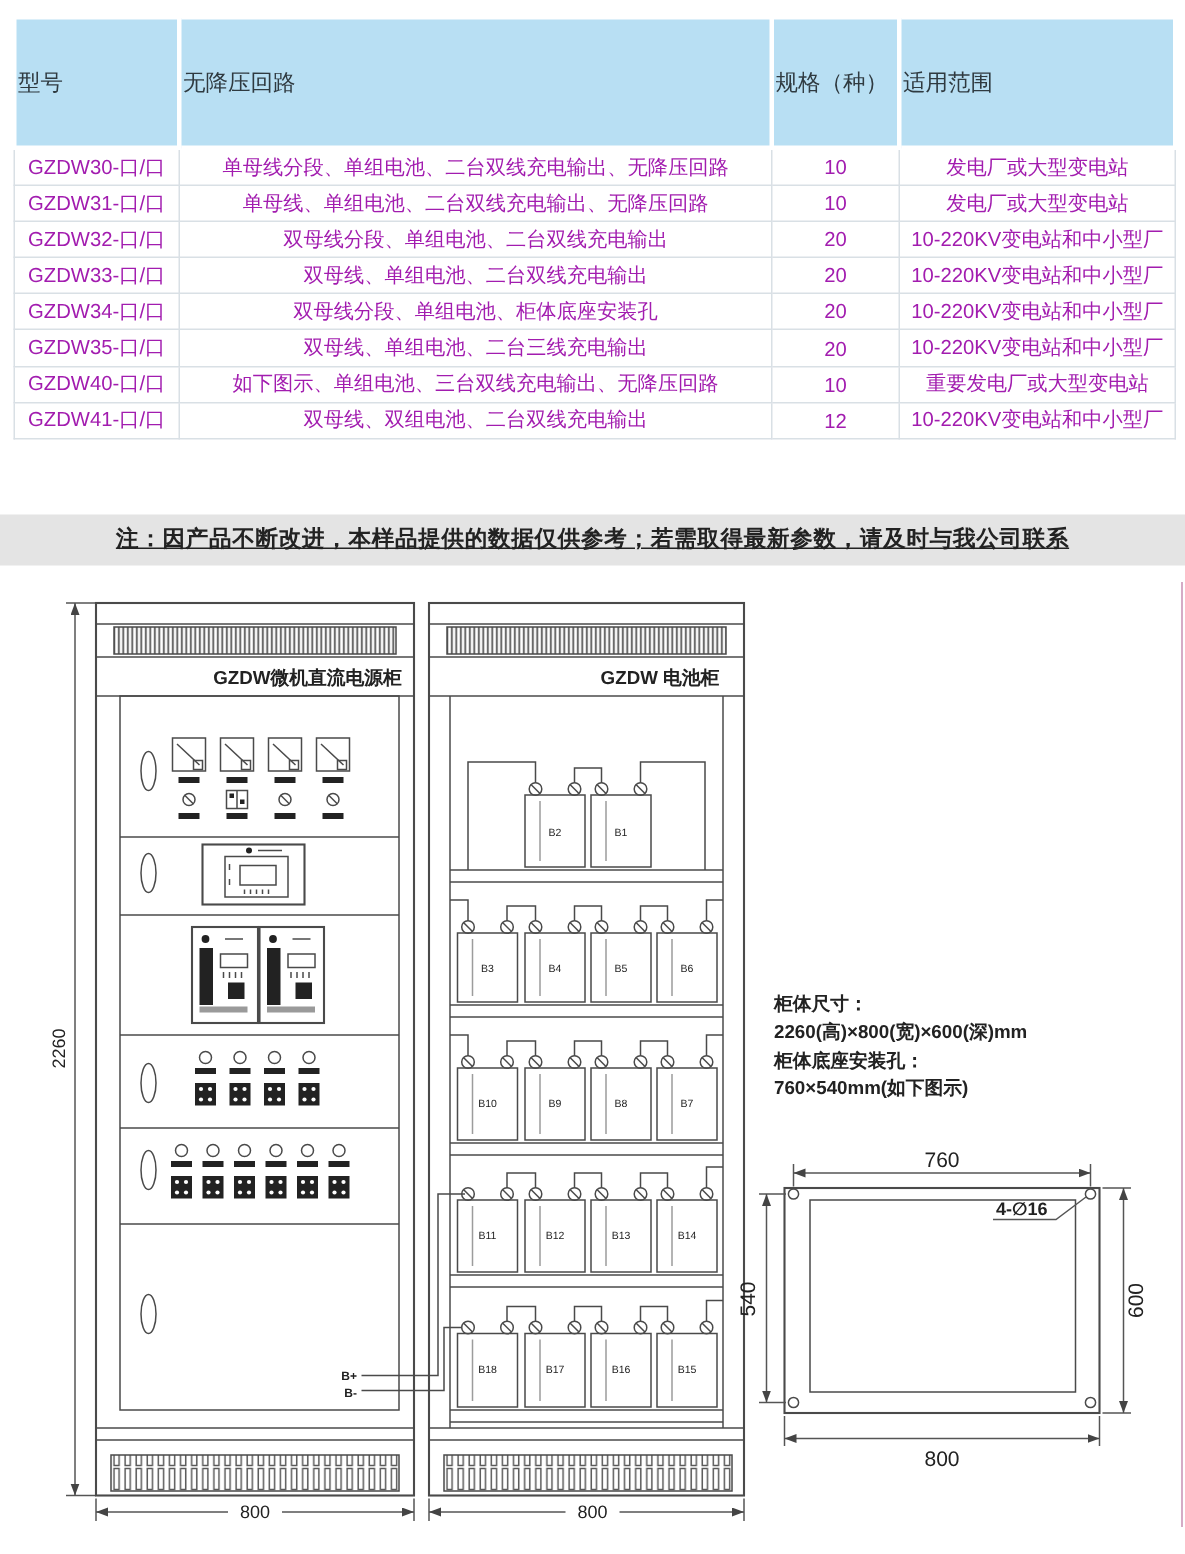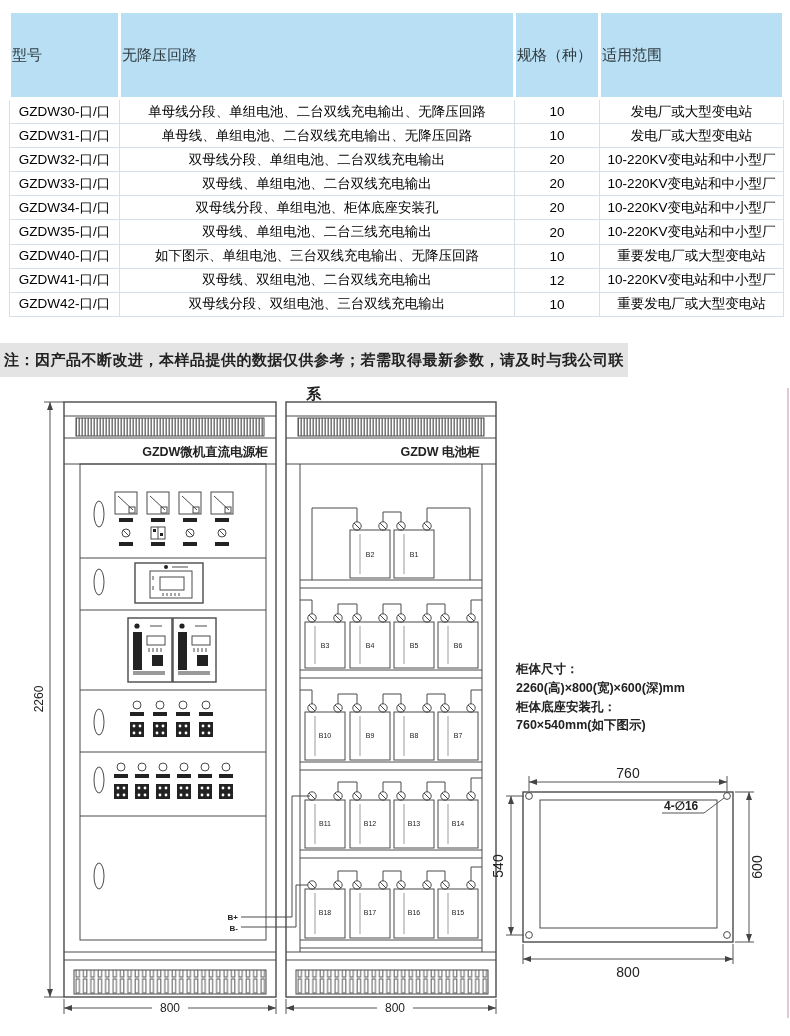--- a/index.html
+++ b/index.html
@@ -1,25 +1,25 @@
 <!DOCTYPE html>
 <html><head>
 <meta charset="utf-8">
 <style>
   html,body{margin:0;padding:0;background:#fff;}
   body{font-family:"Liberation Sans","DejaVu Sans",sans-serif;color:#333;}
   .page{position:relative;width:790px;height:1036px;background:#fff;overflow:hidden;}
 
   table.spec{position:absolute;top:10px;left:8px;width:774px;border-collapse:collapse;table-layout:fixed;}
   table.spec th{background:#b8dff3;border:3px solid #fff;height:82px;font-size:15px;font-weight:400;color:#2f3a40;text-align:left;}
-  table.spec td{border:1px solid #d9e0e5;height:23.1px;padding:0 2px;text-align:center;font-size:13.5px;color:#000000;white-space:nowrap;overflow:hidden;}
+  table.spec td{border:1px solid #d9e0e5;height:23.1px;padding:0 2px;text-align:center;font-size:13.5px;color:#a21caf;white-space:nowrap;overflow:hidden;}
   col.c1{width:110px}col.c2{width:395px}col.c3{width:85px}col.c4{width:184px}
 
-  .note{position:absolute;top:343px;left:0;width:628px;height:34px;background:#e4e4e4;
-        font-size:15px;font-weight:bold;color:#222;text-align:center;line-height:34px;letter-spacing:.5px;}
+  .note{position:absolute;top:343px;left:0;width:790px;height:34px;background:#e4e4e4;
+        font-size:15px;font-weight:bold;color:#222;text-align:center;line-height:34px;letter-spacing:.5px;text-decoration:underline;}
 
   svg.draw{position:absolute;top:386px;left:0;}
   svg .ln{stroke:#4a4a4a;stroke-width:1;fill:none;}
   svg .ln2{stroke:#4a4a4a;stroke-width:1.4;fill:none;}
   svg .fillk{fill:#222;stroke:none;}
   svg .dim{stroke:#555;stroke-width:1;fill:none;}
   svg text{fill:#222;}
   svg .title{font-size:12.5px;font-weight:bold;}
   svg .dimtxt{font-size:12px;}
   svg .dimbig{font-size:14px;}
@@ -87,26 +87,20 @@
           <td>GZDW40-口/口</td>
           <td>如下图示、单组电池、三台双线充电输出、无降压回路</td>
           <td>10</td>
           <td>重要发电厂或大型变电站</td>
         </tr>
     <tr>
           <td>GZDW41-口/口</td>
           <td>双母线、双组电池、二台双线充电输出</td>
           <td>12</td>
           <td>10-220KV变电站和中小型厂</td>
-        </tr>
-    <tr>
-          <td>GZDW42-口/口</td>
-          <td>双母线分段、双组电池、三台双线充电输出</td>
-          <td>10</td>
-          <td>重要发电厂或大型变电站</td>
         </tr>
   </tbody>
 </table>
 
 <div class="note">注：因产品不断改进，本样品提供的数据仅供参考；若需取得最新参数，请及时与我公司联系</div>
 
 <svg class="draw" width="790" height="650" viewBox="0 0 790 650">
   <defs>
     <marker id="arr" markerWidth="9" markerHeight="8" refX="8" refY="3" orient="auto-start-reverse">
       <path d="M0,0 L8,3 L0,6 z" fill="#444"></path>

